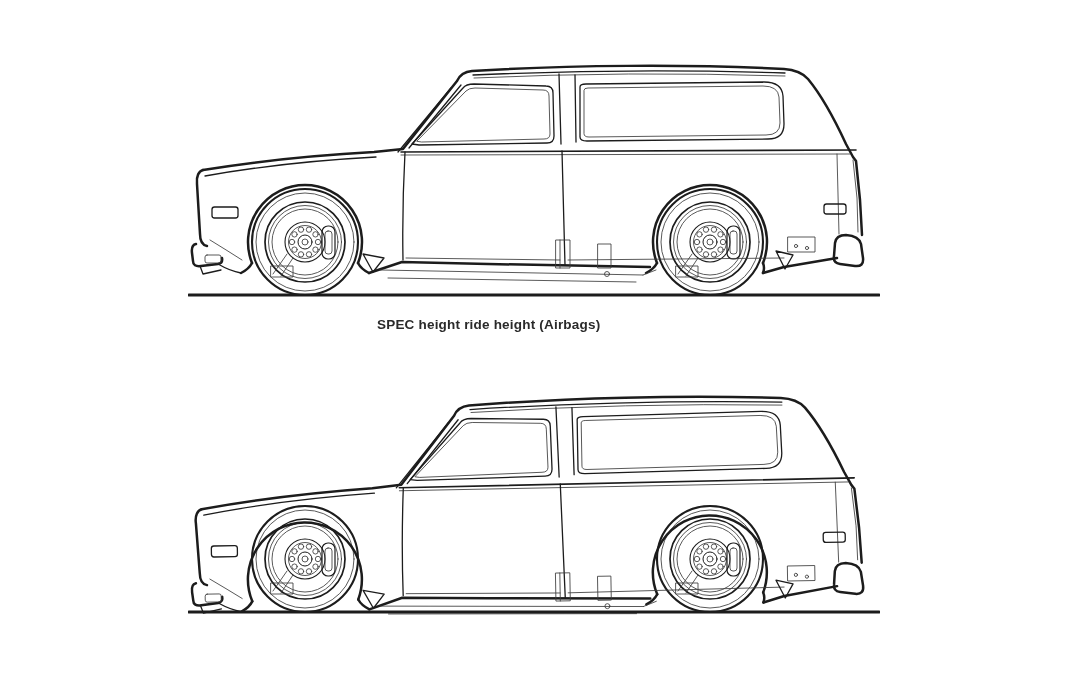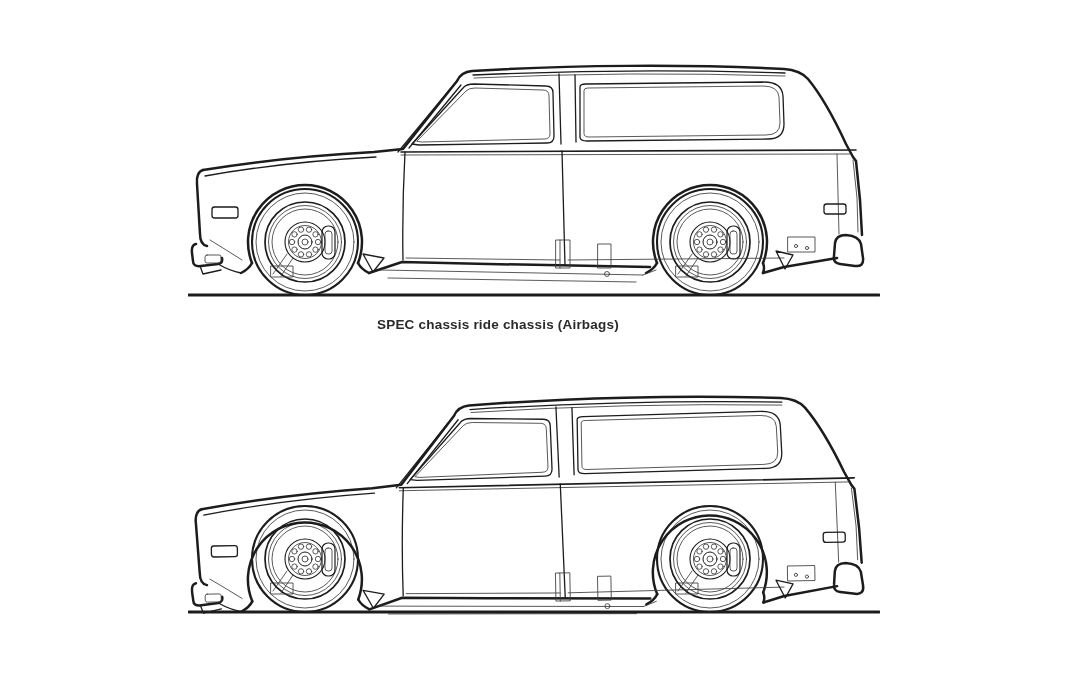--- a/index.html
+++ b/index.html
@@ -149,21 +149,21 @@
         </g>
         <g>
           <use href="#wheel-drawing" transform="translate(522,234)"></use>
         </g>
         <g>
           <use href="#truck-body-drawing"></use>
         </g>
         <line class="ln grd" x1="1" y1="287" x2="691" y2="287"></line>
       </svg>
     </div>
-    <figcaption class="caption cap1">SPEC chassis ride chassis (Airbags)</figcaption>
+    <figcaption class="caption cap1">SPEC height ride height (Airbags)</figcaption>
   </figure>
 
   <figure class="figure fig2">
     <div class="art">
       <svg width="692" height="300" viewBox="0 0 692 300">
         <g>
           <use href="#wheel-drawing" transform="translate(117,234)"></use>
         </g>
         <g>
           <use href="#wheel-drawing" transform="translate(522,234)"></use>

